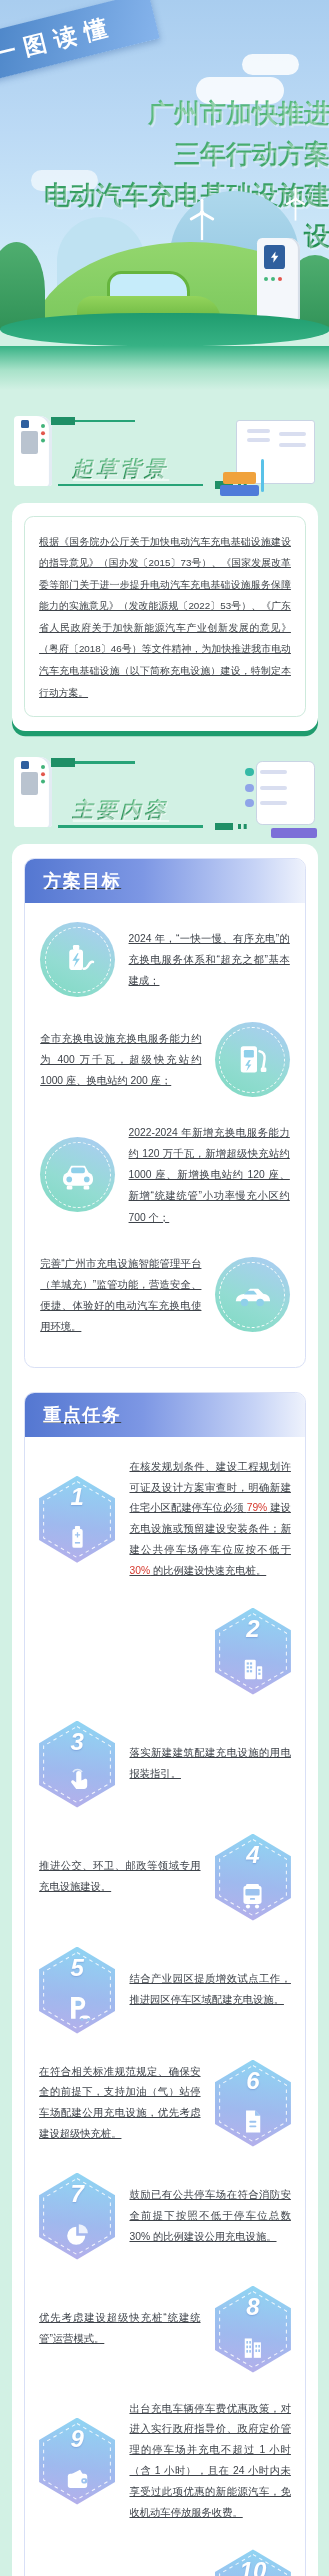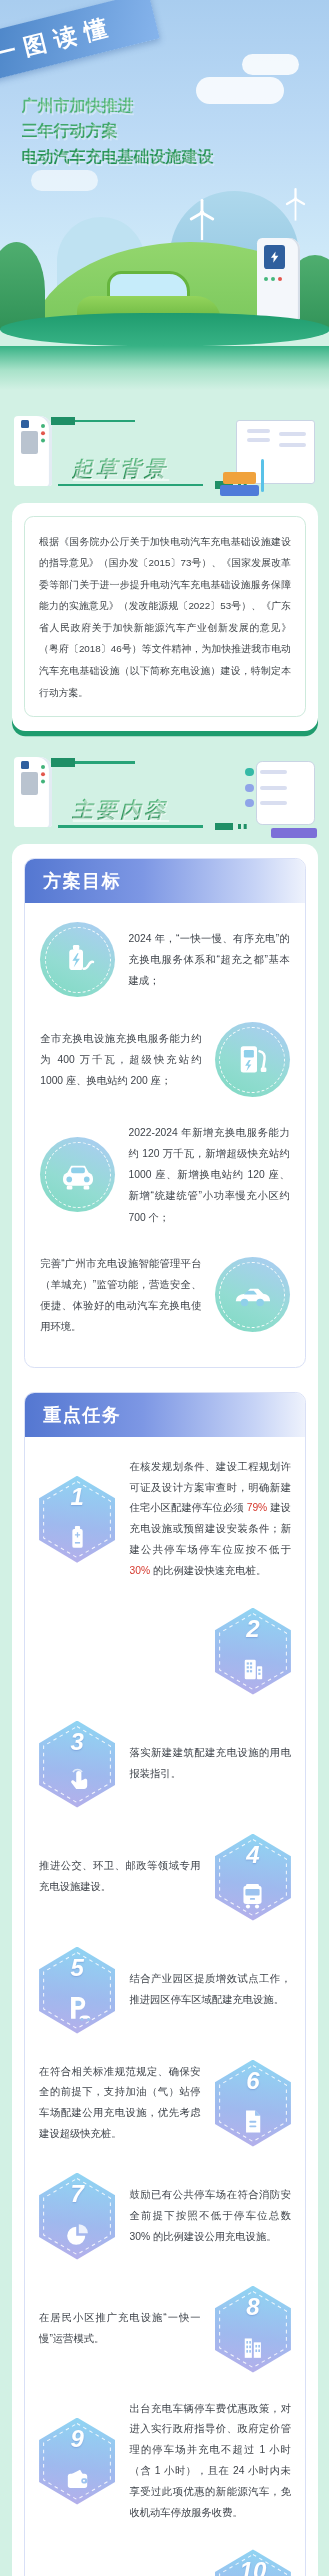--- a/index.html
+++ b/index.html
@@ -7,23 +7,23 @@
   .abs{position:absolute;}
 
   
   .hero{position:relative;height:330px;overflow:hidden;
     background:linear-gradient(180deg,#a9cdef 0%,#bcdaf5 40%,#cde8f8 75%,#d8eefa 100%);}
   .ribbon{position:absolute;top:15.5px;left:-49px;width:206px;height:48px;
     background:linear-gradient(115deg,#3f7bc0,#86b4ec);transform:rotate(-14deg);
     display:flex;align-items:center;justify-content:center;color:#fff;font-size:23px;
     font-weight:800;letter-spacing:8.2px;box-shadow:0 2.6px 6.2px rgba(50,95,160,.35);}
   .cloud{position:absolute;background:#fff;opacity:.85;border-radius:31px;}
-  .hero-title{position:relative;margin:93px 0 0 21.6px;font-size:16px;line-height:1.58;font-weight:900;
+  .hero-title{position:relative;margin:93px 0 0 21.6px;font-size:26px;line-height:1.58;font-weight:900;
     background:linear-gradient(180deg,#5cbc81,#1b8a4d);-webkit-background-clip:text;background-clip:text;
-    color:transparent;-webkit-text-fill-color:transparent;text-shadow:1.5px 1.5px 0 rgba(255,255,255,.35);}
+    color:transparent;-webkit-text-fill-color:transparent;text-shadow:1.5px 1.5px 0 rgba(255,255,255,.35);text-align:right;}
   .hill{position:absolute;bottom:-108px;left:31px;width:319px;height:196px;border-radius:50%;
     background:linear-gradient(180deg,#93d66d,#5cb649);}
   .mount{position:absolute;bottom:20.6px;left:170px;width:129px;height:118px;border-radius:64px 64px 0 0;
     background:linear-gradient(180deg,#aed8ec,#8fc4e0);}
   .mount2{position:absolute;bottom:31px;left:57px;width:88px;height:82px;border-radius:44px 44px 0 0;
     background:#bfe2f2;}
   .leaf{position:absolute;background:linear-gradient(180deg,#4fae6f,#2d8f55);border-radius:60% 60% 10% 60%;}
   .hero-car{position:absolute;bottom:-3.1px;left:77px;width:144px;height:62px;}
   .car-cabin{position:absolute;top:0;left:30px;width:77px;height:30px;background:#c6ecfa;
     border:3.6px solid #66b53e;border-radius:14.4px 20.6px 0 0;}
@@ -62,21 +62,21 @@
     box-shadow:5.7px 0 0 #1f8f66;}
   .sec-art{position:absolute;right:2.1px;top:0;width:88px;height:72px;}
   .art-paper{position:absolute;right:0;top:0;width:77px;height:62px;background:#fff;border:1.5px solid #c9d4e4;
     border-radius:3.1px;}
   .art-line{position:absolute;background:#d9def0;height:4.1px;border-radius:2.1px;}
   .art-bookA{position:absolute;background:#f0a23c;border-radius:2.1px;}
   .art-bookB{position:absolute;background:#4f7bd9;border-radius:2.1px;}
   .art-pencil{position:absolute;width:3.6px;background:#59c2e8;border-radius:1.5px;}
 
   
-  .card{margin:0 12.4px;background:#fff;border-radius:13.4px;box-shadow:0 5.2px 0 #1f9c6e;padding:13.4px 11.3px;}
+  .card{margin:0 12.4px;background:#fff;border-radius:13.4px;box-shadow:0 5.2px 0 #1f9c6e;padding:13.4px 11.3px;text-decoration:underline;}
   .inner-bordered{border:1px solid #cdeadc;border-radius:9.3px;padding:13.4px 14.4px;}
   .body-text{font-size:9.8px;line-height:2.2;text-align:justify;color:#3f4449;}
 
   .sub-card{border:1px solid #d9e0f6;border-radius:10.3px;overflow:hidden;margin-bottom:24px;background:#fff;}
   .sub-card:last-child{margin-bottom:4.1px;}
   .sub-head{height:44px;display:flex;align-items:center;padding:0 18.5px;color:#fff;font-size:18px;font-weight:800;
     letter-spacing:1.5px;
     background:linear-gradient(90deg,#5477d1 0%,#7d97e4 42%,#c6d3f6 82%,#eef2fc 100%);}
   .sub-body{padding:19.6px 13.4px 5.2px;}
 
@@ -431,21 +431,21 @@
                   <rect x="14.5" y="28" width="2.6" height="4"></rect>
                   <rect x="19" y="28" width="2.6" height="4"></rect>
                   <rect x="28.5" y="20" width="2.6" height="4"></rect>
                   <rect x="33" y="20" width="2.6" height="4"></rect>
                   <rect x="28.5" y="27" width="2.6" height="4"></rect>
                   <rect x="33" y="27" width="2.6" height="4"></rect>
                 </g>
               </svg>
           </div>
         </div>
-        <div class="task-text">在居民小区推广充电设施“一快一慢”运营模式。</div>
+        <div class="task-text">优先考虑建设超级快充桩“统建统管”运营模式。</div>
       </div>
 
       <div class="task-row">
         <div class="hex">
           <div class="hex-bg"></div>
           <svg class="hex-dash" viewBox="0 0 148 168" fill="none">
               <polygon points="74,10 139,48 139,120 74,158 9,120 9,48" stroke="#fff" stroke-width="2" stroke-dasharray="7 7" opacity=".85"></polygon>
             </svg>
           <div class="hex-num">9</div>
           <div class="hex-ico">

